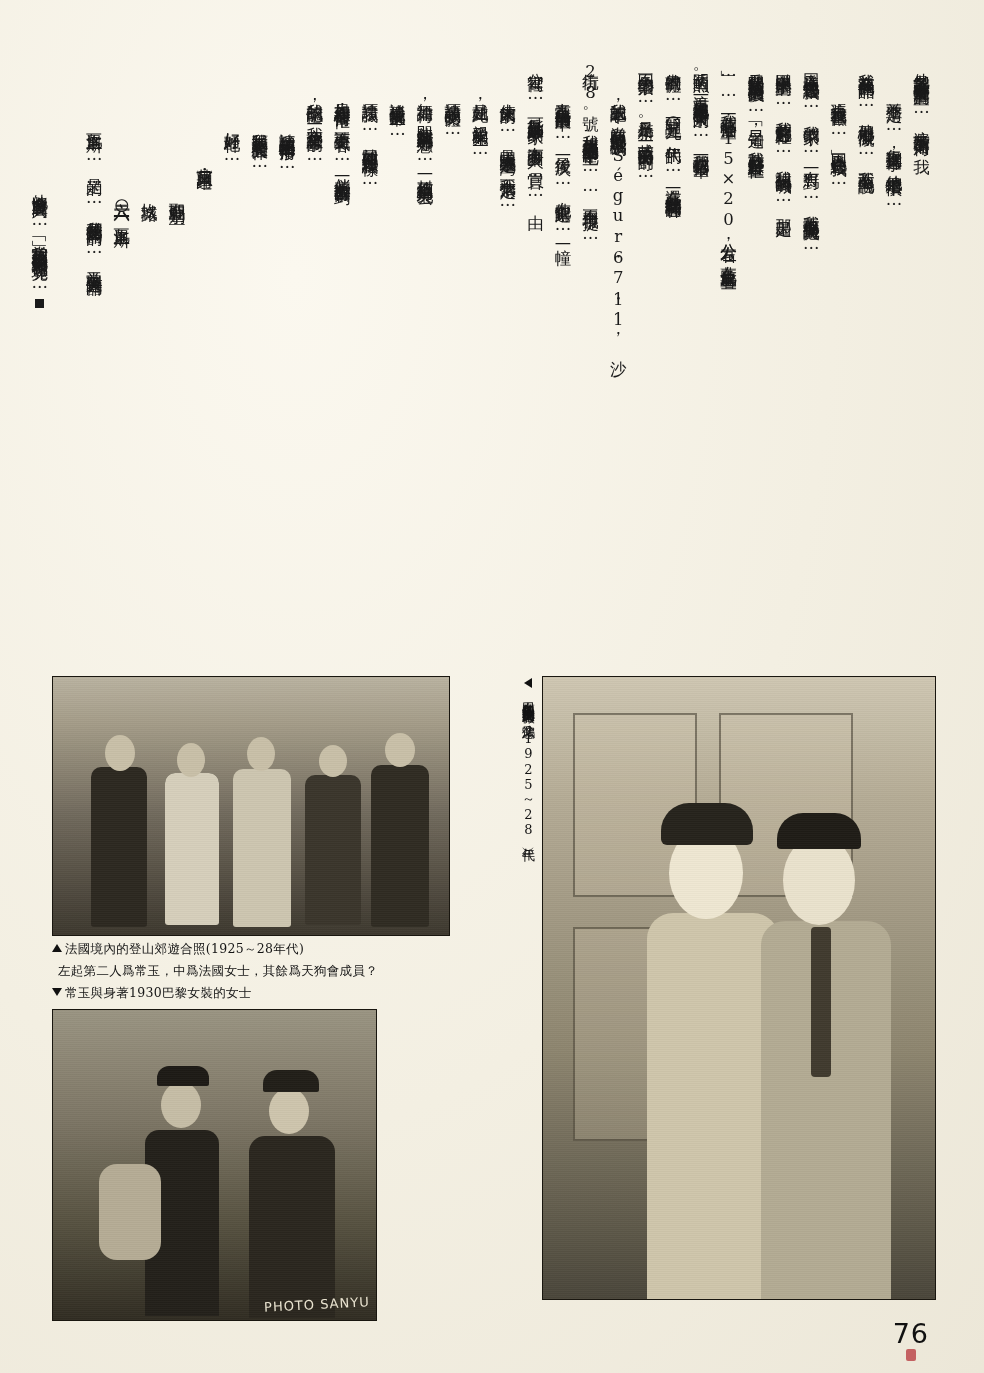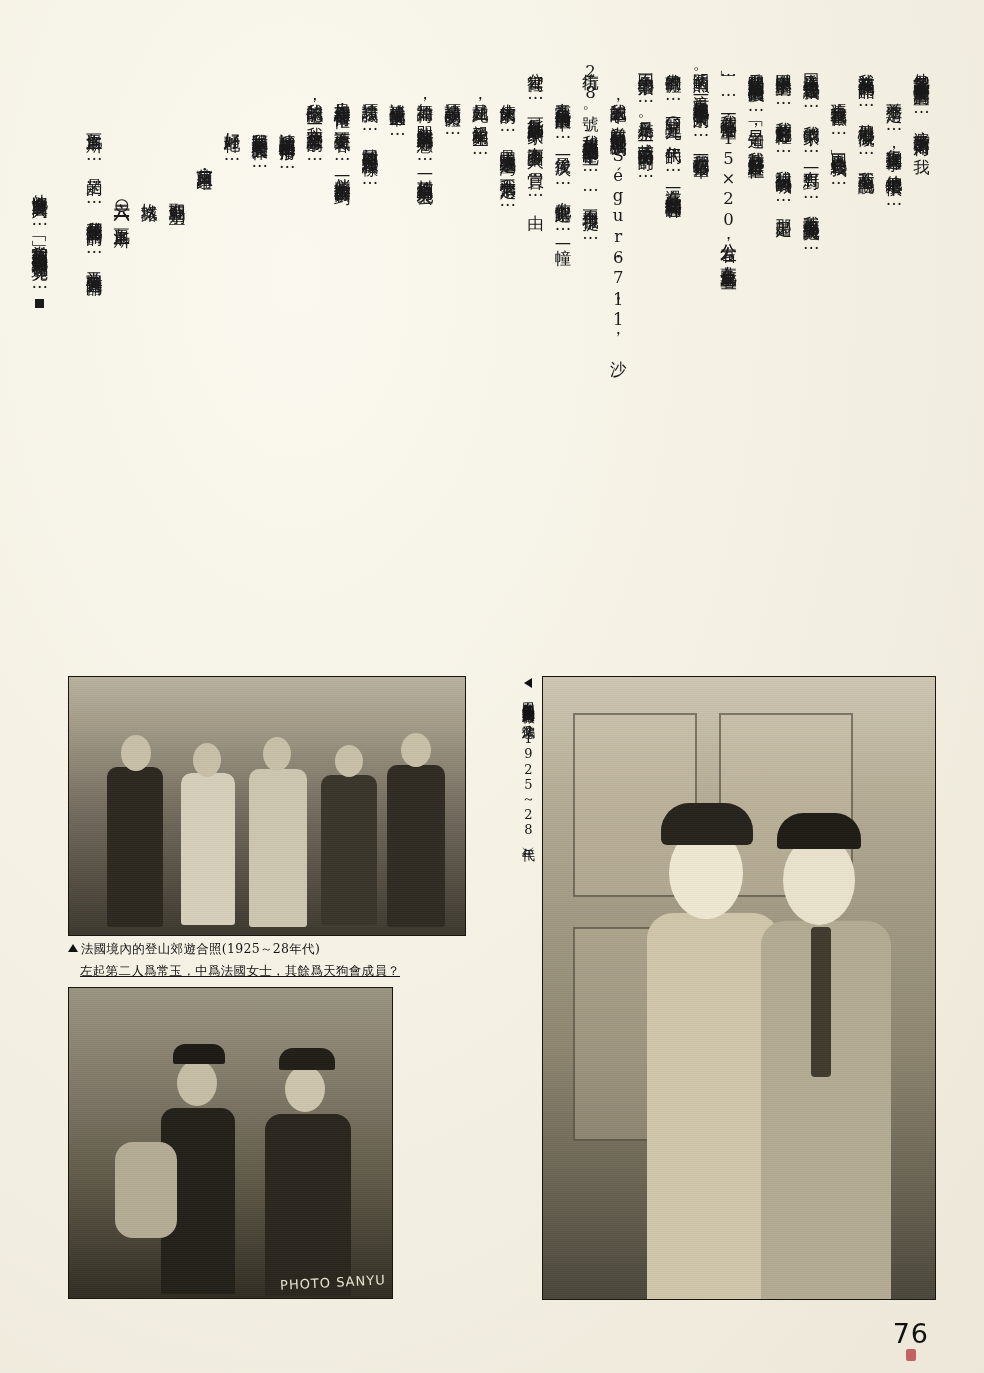--- a/index.html
+++ b/index.html
@@ -62,21 +62,21 @@
     display: inline-block;
     width: 9px;
     height: 9px;
     background: #1a1a1a;
     margin-top: 6px;
   }
 
   
   .fig-group-left {
     position: absolute;
-    left: 68px;
+    left: 52px;
     top: 676px;
     width: 398px;
   }
   .photo {
     background: #2a2722;
     position: relative;
     overflow: hidden;
     border: 1px solid #19160f;
   }
   .photo-top {
@@ -94,22 +94,21 @@
   }
   .cap {
     font-family: "DejaVu Serif", serif;
     font-size: 12.5px;
     color: #141414;
     line-height: 1.45;
     margin: 4px 0 0 0;
     letter-spacing: 0.3px;
   }
   .cap-sub {
-    margin-left: 12px;
-    text-decoration: underline;
+    margin-left: 6px;
   }
   .tri {
     display: inline-block;
     width: 0; height: 0;
     margin-right: 3px;
   }
   .tri-up {
     border-left: 5px solid transparent;
     border-right: 5px solid transparent;
     border-bottom: 8px solid #111;
@@ -280,20 +279,23 @@
         <i style="left:318px; top:88px;  width:58px; height:162px; background:#2f2b22;"></i>
         <b style="left:332px; top:56px;  width:30px; height:34px;"></b>
       </div>
       <div class="grain"></div>
     </div>
 
     <p class="cap">
       <span class="tri tri-up"></span><span>法國境內的登山郊遊合照(1925～28年代)</span>
     </p>
     <p class="cap cap-sub">左起第二人爲常玉，中爲法國女士，其餘爲天狗會成員？</p>
+    <p class="cap">
+      <span class="tri tri-down"></span><span>常玉與身著1930巴黎女裝的女士</span>
+    </p>
 
     <div class="photo photo-bottom">
       <div class="fig-people">
         <i style="left:92px;  top:120px; width:74px; height:186px; background:#23201a; border-radius:14px 14px 0 0;"></i>
         <b style="left:108px; top:72px;  width:40px; height:46px; background:#c6bda6;"></b>
         <i style="left:104px; top:56px;  width:52px; height:20px; background:#1d1a15; border-radius:12px 12px 2px 2px;"></i>
         <i style="left:196px; top:126px; width:86px; height:182px; background:#2a261e; border-radius:16px 16px 0 0;"></i>
         <b style="left:216px; top:78px;  width:40px; height:46px; background:#cec5ad;"></b>
         <i style="left:210px; top:60px;  width:56px; height:22px; background:#211e18; border-radius:14px 14px 2px 2px;"></i>
         <i style="left:46px;  top:154px; width:62px; height:96px; background:#b5ac95; border-radius:18px;"></i>

